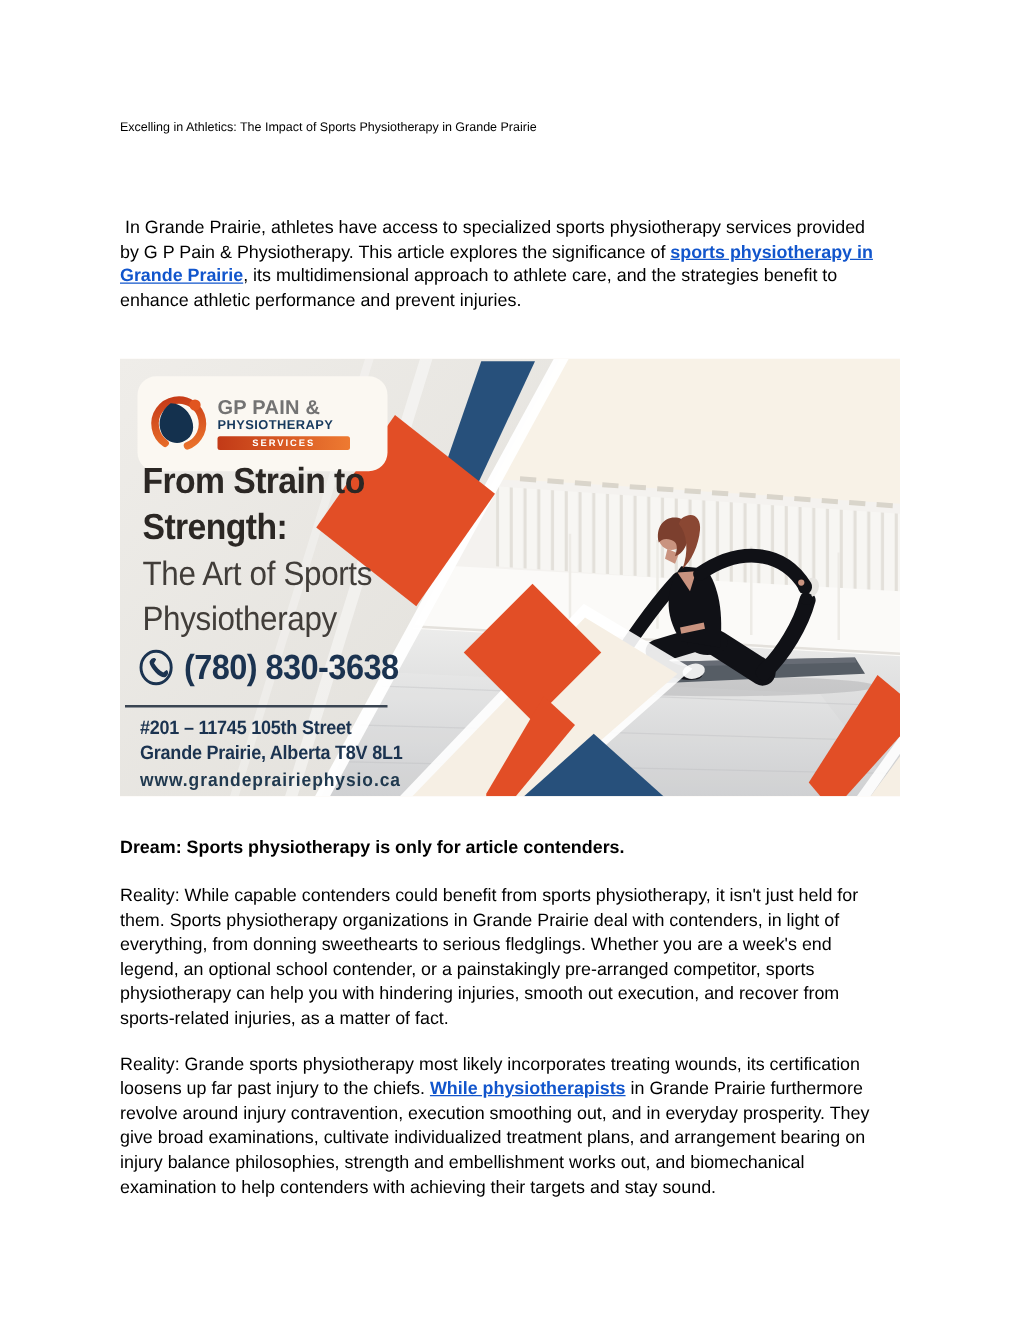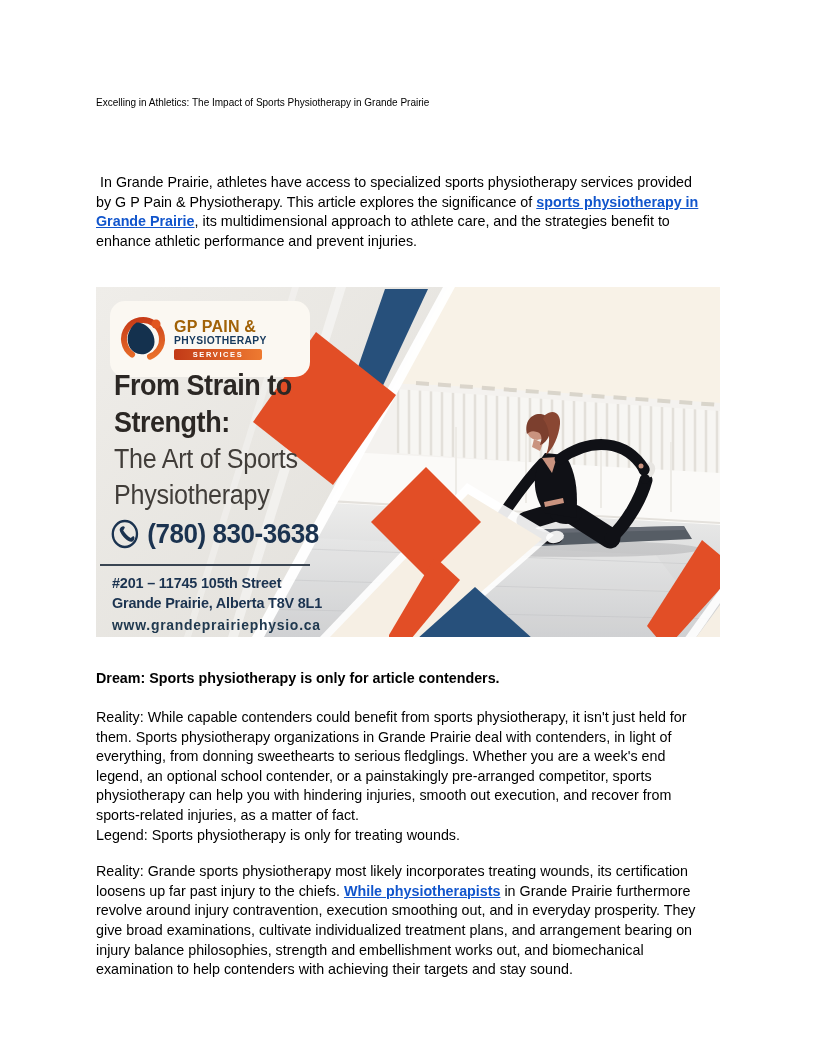--- a/index.html
+++ b/index.html
@@ -21,26 +21,26 @@
     position:relative;width:624px;height:350px;margin-top:36px;
     overflow:hidden;background:#F6F0E6;cursor:pointer;
   }
   .banner svg.scene{position:absolute;left:0;top:0;}
   .logo-card{
     position:absolute;left:14px;top:14px;width:200px;height:76px;
     background:#FBF8F2;border-radius:15px;display:flex;align-items:center;
     padding-left:9px;box-sizing:border-box;
   }
   .logo-text{margin-left:7px;display:flex;flex-direction:column;}
-  .logo-line1{font-size:16px;font-weight:800;color:#a16207;letter-spacing:.2px;line-height:17px;}
+  .logo-line1{font-size:16px;font-weight:800;color:#737373;letter-spacing:.2px;line-height:17px;}
   .logo-line2{font-size:10.3px;font-weight:700;color:#16395D;letter-spacing:.35px;line-height:12px;}
   .logo-line3{
     font-size:7.5px;font-weight:700;color:#fff;letter-spacing:1.6px;text-align:center;
     background:linear-gradient(90deg,#C23A17,#EE7A31);border-radius:2px;
-    width:88px;padding:1px 0;margin-top:2px;
+    width:106px;padding:1px 0;margin-top:2px;
   }
   .headline{position:absolute;left:18px;top:80px;transform:scaleX(.93);transform-origin:left top;}
   .h-bold{font-size:29px;font-weight:700;color:#2B2724;line-height:37px;letter-spacing:-.5px;}
   .h-light{font-size:27px;font-weight:400;color:#413D39;line-height:36px;letter-spacing:-.3px;}
   .phone-row{
     position:absolute;left:14px;top:231px;display:flex;align-items:center;gap:8px;
     transform:scaleX(.93);transform-origin:left top;
   }
   .phone-num{font-size:28px;font-weight:700;color:#1B3350;letter-spacing:-.5px;}
   .rule{position:absolute;left:4px;top:277px;width:210px;height:2px;background:#3A4552;}
@@ -214,21 +214,20 @@
   </div>
 
   <p class="para myth-head">Dream: Sports physiotherapy is only for article contenders.</p>
 
   <p class="para myth-body">Reality: While capable contenders could benefit from sports physiotherapy, it isn't just held for
 them. Sports physiotherapy organizations in Grande Prairie deal with contenders, in light of
 everything, from donning sweethearts to serious fledglings. Whether you are a week's end
 legend, an optional school contender, or a painstakingly pre-arranged competitor, sports
 physiotherapy can help you with hindering injuries, smooth out execution, and recover from
 sports-related injuries, as a matter of fact.</p>
-  <p class="para">Legend: Sports physiotherapy is only for treating wounds.</p>
 
   <p class="para myth2-body"><span>Reality: Grande sports physiotherapy most likely incorporates treating wounds, its certification
 loosens up far past injury to the chiefs. </span><a class="doclink">While physiotherapists</a><span> in Grande Prairie furthermore
 revolve around injury contravention, execution smoothing out, and in everyday prosperity. They
 give broad examinations, cultivate individualized treatment plans, and arrangement bearing on
 injury balance philosophies, strength and embellishment works out, and biomechanical
 examination to help contenders with achieving their targets and stay sound.</span></p>
 
 </div>
 

